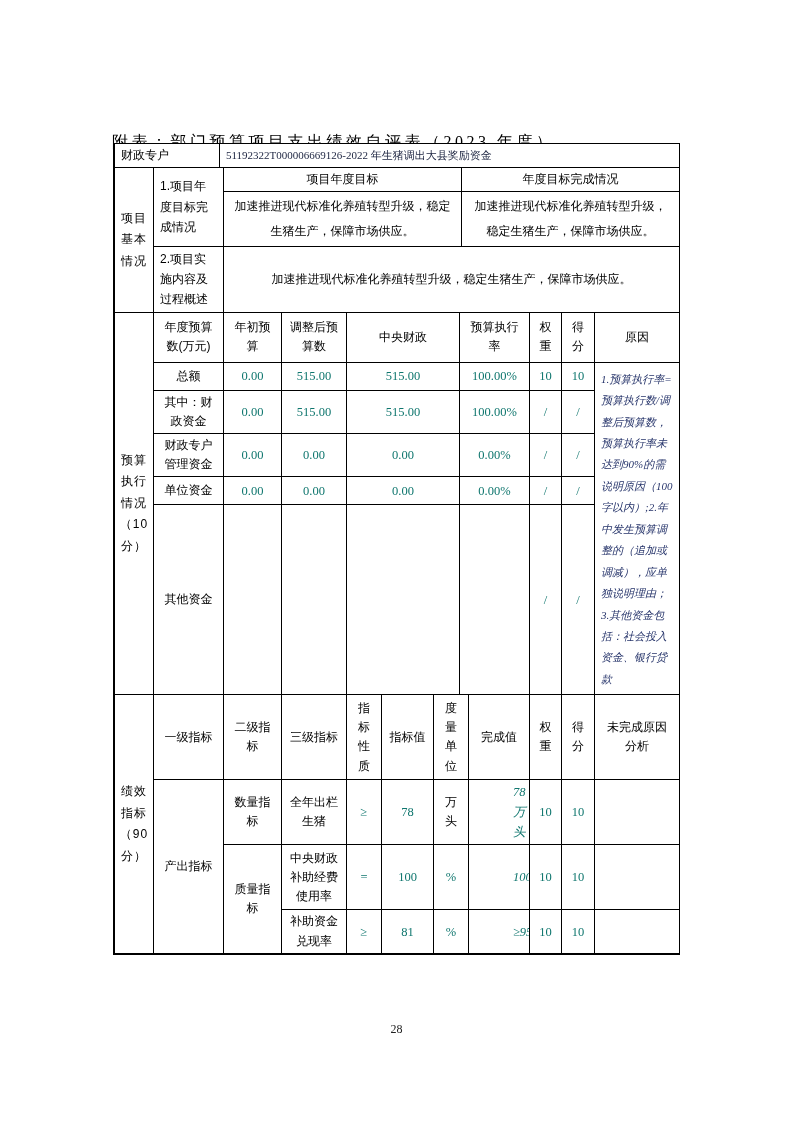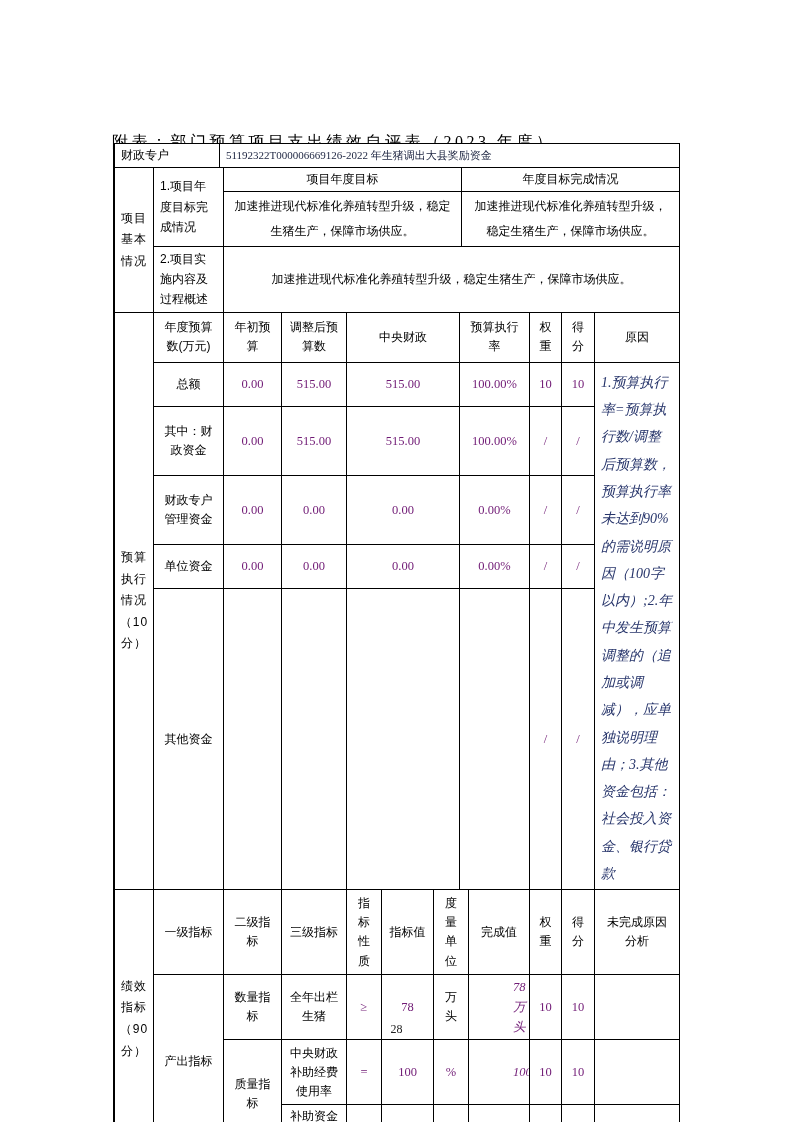--- a/index.html
+++ b/index.html
@@ -32,31 +32,31 @@
     border:1px solid #000;
     font-size:12px;line-height:1.6;
     text-align:center;vertical-align:middle;
     padding:2px 4px;white-space:pre-line;overflow:hidden;
   }
   td.left{text-align:left;padding-left:6px;}
   .v-label{line-height:1.8;padding:2px 1px;letter-spacing:1px;}
   .goal{text-align:center;line-height:2.05;padding:2px 7px;}
   .lblcell{padding:2px 7px;line-height:1.7;}
   .num{
-    color:#701a75;
+    color:#0f766e;
     font-family:"Liberation Serif",serif;
     font-size:12.5px;
   }
   .ital{font-style:italic;padding-left:44px;}
   .reason{
     color:#27356b;
     font-family:"Liberation Serif",serif;
     font-style:italic;
     text-align:left;vertical-align:top;
-    font-size:14px;line-height:1.95;
+    font-size:11px;line-height:1.95;
     padding:6px 5px 2px 6px;
   }
   .idcell{
     font-family:"Liberation Serif",serif;
     font-size:11px;color:#1c2440;
   }
   
   .rh23{height:23px}.rh45{height:45px}.rh52{height:52px}.rh55{height:55px}
   .rh50{height:50px}.rh28{height:28px}.rh42{height:42px}.rh190{height:190px}
   .rh85{height:85px}.rh65{height:65px}.rh44{height:44px}

